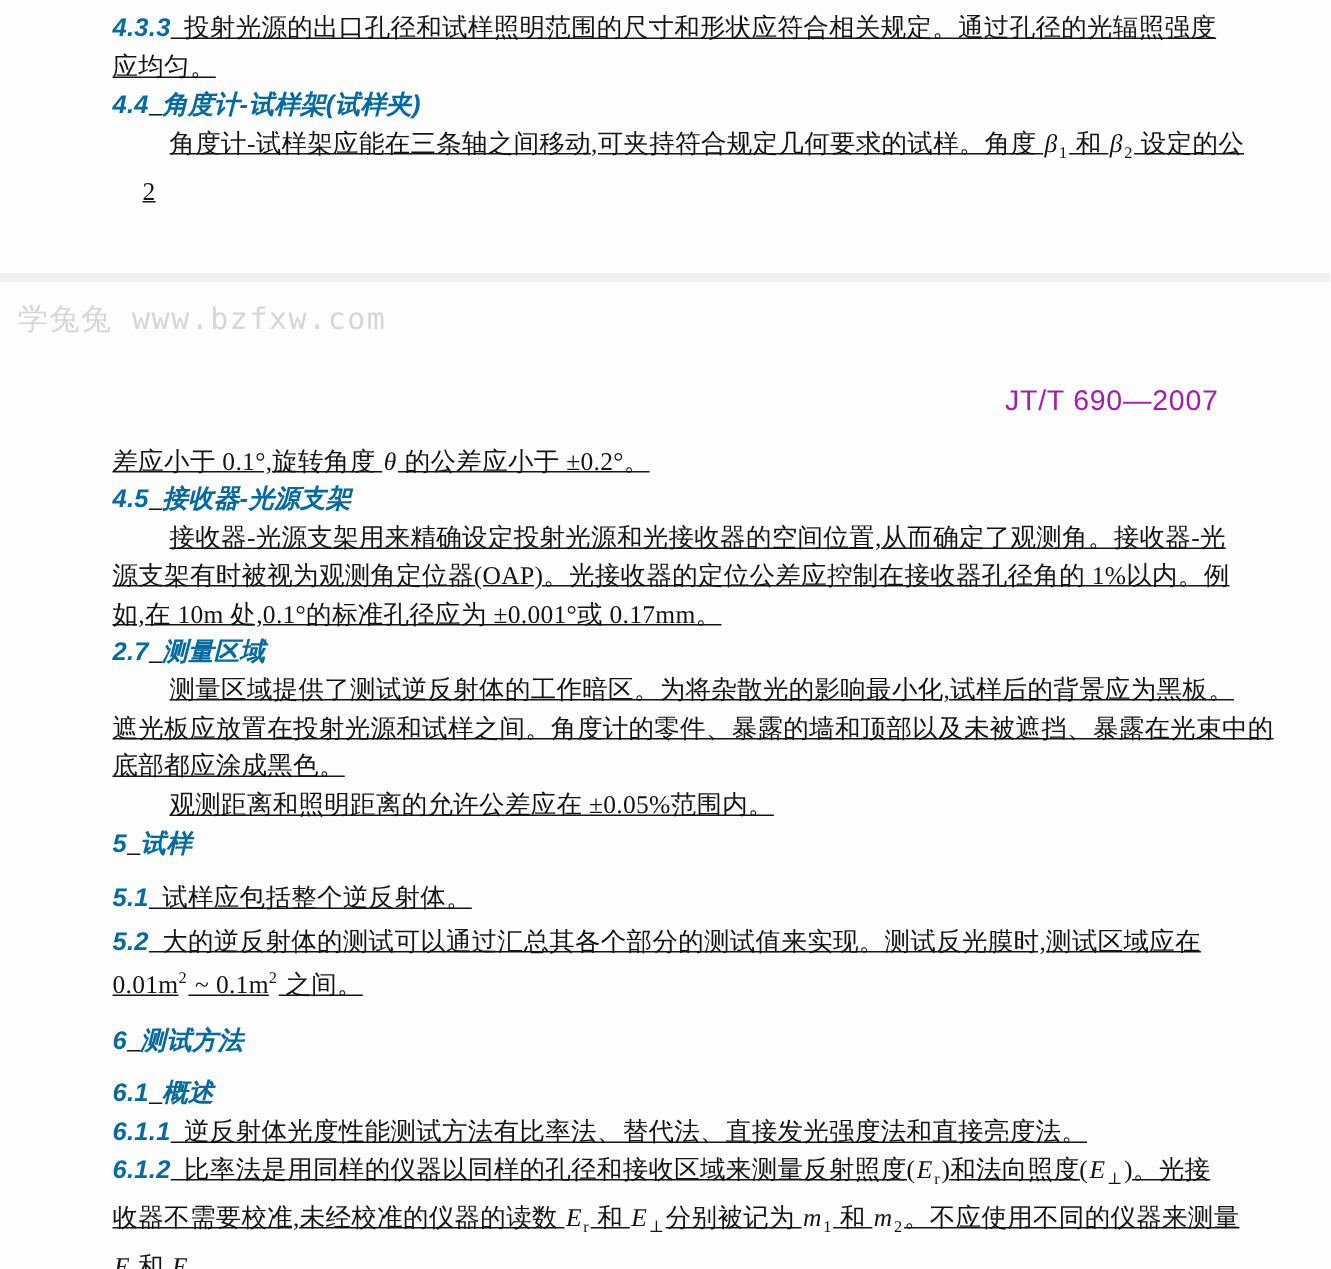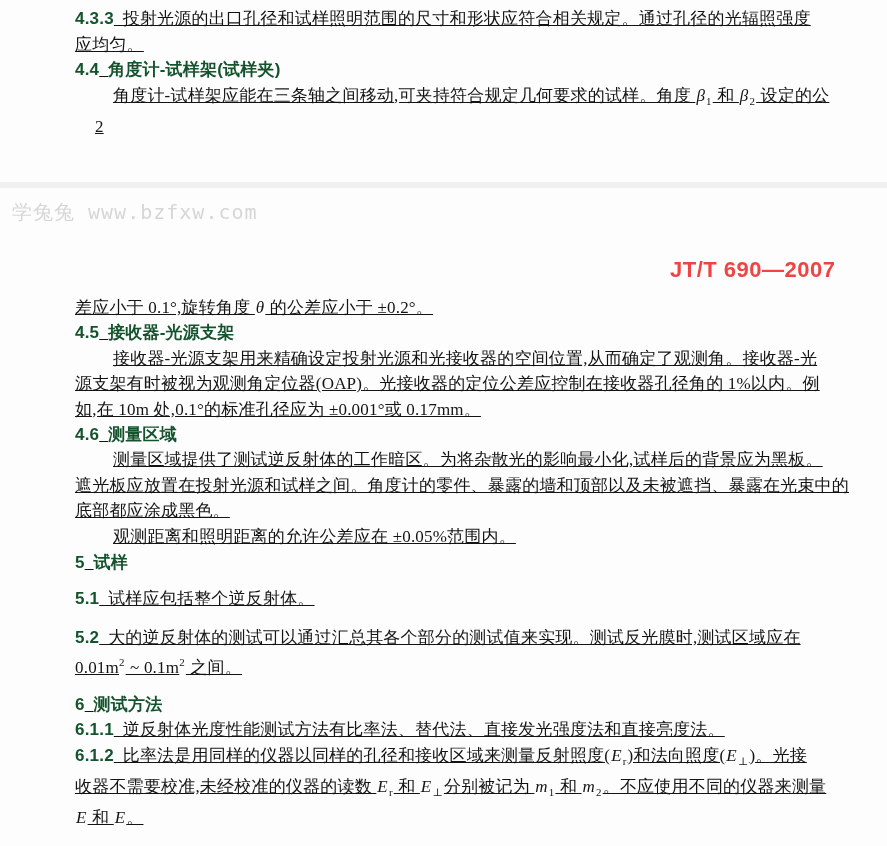--- a/index.html
+++ b/index.html
@@ -22,27 +22,28 @@
     font-size: 17px;
     line-height: 25.4px;
     letter-spacing: 0.2px;
   }
   #top-block .line { line-height: 25.5px; }
   .cls-margin  { padding-left: 0; }
   .cls-indent  { padding-left: 38px; }
   .cls-orphan  { padding-left: 20px; }
   .gap-a { margin-top: 1px; }
   .gap-b { margin-top: 11px; }
-  .gap-c { margin-top: 13px; }
+  .gap-c { margin-top: 3px; }
   .gap-d { margin-top: 10px; }
   .run-n { font-weight: normal; text-decoration: underline; }
   .run-b {
     font-family: "Liberation Sans", "DejaVu Sans", sans-serif;
     font-weight: bold;
-    color: #14532d;
+    color: #0369a1;
+    font-style: italic;
   }
   .run-i {
     font-style: italic;
     padding: 0 1px;
   }
   .run-sub {
     font-size: 64%;
     vertical-align: -4px;
     padding-right: 1px;
   }
@@ -66,24 +67,24 @@
     font-size: 20px;
     letter-spacing: 1px;
     color: #d6d6d6;
     font-family: "DejaVu Sans Mono", "Liberation Mono", monospace;
     white-space: pre;
   }
   .doc-number {
     position: absolute;
     left: 670px;
     top: 257px;
-    font-size: 22px;
-    font-weight: bold;
+    font-size: 19px;
+    font-weight: normal;
     letter-spacing: 0.5px;
-    color: #ef4444;
+    color: #a21caf;
     font-family: "Liberation Sans", "DejaVu Sans", sans-serif;
     white-space: pre;
   }
 </style>
 </head>
 <body style="background: rgb(253, 253, 253); color: rgb(20, 20, 20);">
 
 <div id="top-block" class="page-fragment">
     <div class="line cls-margin"><span class="run-b">4.3.3</span><span class="run-n">  投射光源的出口孔径和试样照明范围的尺寸和形状应符合相关规定。通过孔径的光辐照强度</span></div>
     <div class="line cls-margin"><span class="run-n">应均匀。</span></div>
@@ -97,27 +98,28 @@
 <div class="watermark" style="color: rgb(214, 214, 214);">学兔兔 www.bzfxw.com</div>
 
 <div class="doc-number">JT/T 690—2007</div>
 
 <div id="main-block" class="page-fragment">
     <div class="line cls-margin"><span class="run-n">差应小于 0.1°,旋转角度 </span><span class="run-i">θ</span><span class="run-n"> 的公差应小于 ±0.2°。</span></div>
     <div class="line cls-margin"><span class="run-b">4.5</span><span class="run-n">  </span><span class="run-b">接收器-光源支架</span></div>
     <div class="line cls-indent"><span class="run-n">接收器-光源支架用来精确设定投射光源和光接收器的空间位置,从而确定了观测角。接收器-光</span></div>
     <div class="line cls-margin"><span class="run-n">源支架有时被视为观测角定位器(OAP)。光接收器的定位公差应控制在接收器孔径角的 1%以内。例</span></div>
     <div class="line cls-margin"><span class="run-n">如,在 10m 处,0.1°的标准孔径应为 ±0.001°或 0.17mm。</span></div>
-    <div class="line cls-margin"><span class="run-b">4.6</span><span class="run-n">  </span><span class="run-b">测量区域</span></div>
+    <div class="line cls-margin"><span class="run-b">2.7</span><span class="run-n">  </span><span class="run-b">测量区域</span></div>
     <div class="line cls-indent"><span class="run-n">测量区域提供了测试逆反射体的工作暗区。为将杂散光的影响最小化,试样后的背景应为黑板。</span></div>
     <div class="line cls-margin"><span class="run-n">遮光板应放置在投射光源和试样之间。角度计的零件、暴露的墙和顶部以及未被遮挡、暴露在光束中的</span></div>
     <div class="line cls-margin"><span class="run-n">底部都应涂成黑色。</span></div>
     <div class="line cls-indent"><span class="run-n">观测距离和照明距离的允许公差应在 ±0.05%范围内。</span></div>
     <div class="line cls-margin gap-a"><span class="run-b">5</span><span class="run-n">  </span><span class="run-b">试样</span></div>
     <div class="line cls-margin gap-b"><span class="run-b">5.1</span><span class="run-n">  试样应包括整个逆反射体。</span></div>
     <div class="line cls-margin gap-c"><span class="run-b">5.2</span><span class="run-n">  大的逆反射体的测试可以通过汇总其各个部分的测试值来实现。测试反光膜时,测试区域应在</span></div>
     <div class="line cls-margin"><span class="run-n">0.01m</span><span class="run-sup">2</span><span class="run-n"> ~ 0.1m</span><span class="run-sup">2</span><span class="run-n"> 之间。</span></div>
     <div class="line cls-margin gap-b"><span class="run-b">6</span><span class="run-n">  </span><span class="run-b">测试方法</span></div>
+    <div class="line cls-margin gap-d"><span class="run-b">6.1</span><span class="run-n">  </span><span class="run-b">概述</span></div>
     <div class="line cls-margin"><span class="run-b">6.1.1</span><span class="run-n">  逆反射体光度性能测试方法有比率法、替代法、直接发光强度法和直接亮度法。</span></div>
     <div class="line cls-margin"><span class="run-b">6.1.2</span><span class="run-n">  比率法是用同样的仪器以同样的孔径和接收区域来测量反射照度(</span><span class="run-i">E</span><span class="run-sub">r</span><span class="run-n">)和法向照度(</span><span class="run-i">E</span><span class="run-sub">⊥</span><span class="run-n">)。光接</span></div>
     <div class="line cls-margin"><span class="run-n">收器不需要校准,未经校准的仪器的读数 </span><span class="run-i">E</span><span class="run-sub">r</span><span class="run-n"> 和 </span><span class="run-i">E</span><span class="run-sub">⊥</span><span class="run-n">分别被记为 </span><span class="run-i">m</span><span class="run-sub">1</span><span class="run-n"> 和 </span><span class="run-i">m</span><span class="run-sub">2</span><span class="run-n">。不应使用不同的仪器来测量</span></div>
     <div class="line cls-margin"><span class="run-i">E</span><span class="run-n"> 和 </span><span class="run-i">E</span><span class="run-n">。</span></div>
   </div>
 
 </body></html>

